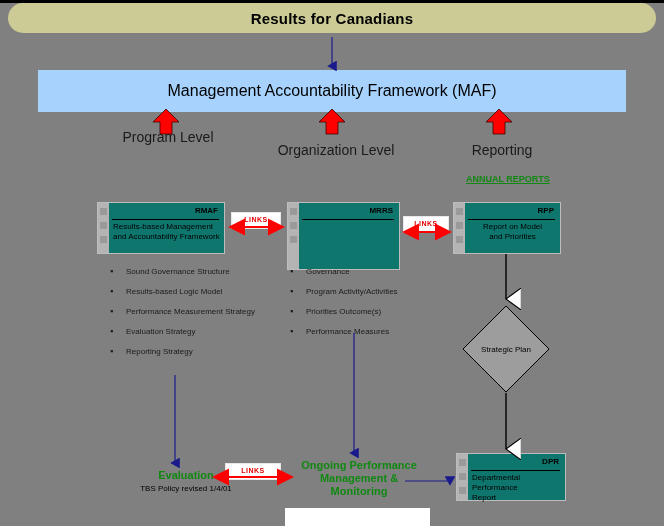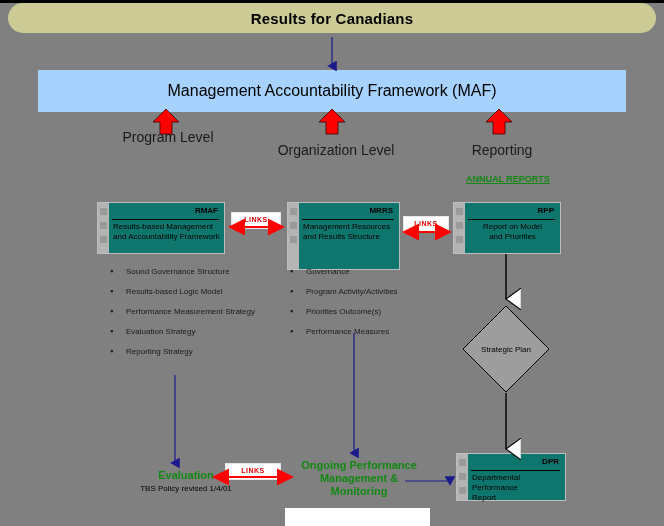--- a/index.html
+++ b/index.html
@@ -231,24 +231,20 @@
     </div>
   </div>
 
   <div class="doc-box" style="left:287px; top:199px; width:113px; height:68px;">
     <div class="spine"></div>
     <div class="tab" style="top:5px;"></div>
     <div class="tab" style="top:19px;"></div>
     <div class="tab" style="top:33px;"></div>
     <div class="acronym">MRRS</div>
     <div class="rule"></div>
-    <div class="body">
-      <div>Management Resources</div>
-      <div>and Results Structure</div>
-    </div>
   </div>
 
   <div class="doc-box" style="left:453px; top:199px; width:108px; height:52px;">
     <div class="spine"></div>
     <div class="tab" style="top:5px;"></div>
     <div class="tab" style="top:19px;"></div>
     <div class="tab" style="top:33px;"></div>
     <div class="acronym">RPP</div>
     <div class="rule"></div>
     <div class="body" style="text-align:center;">

